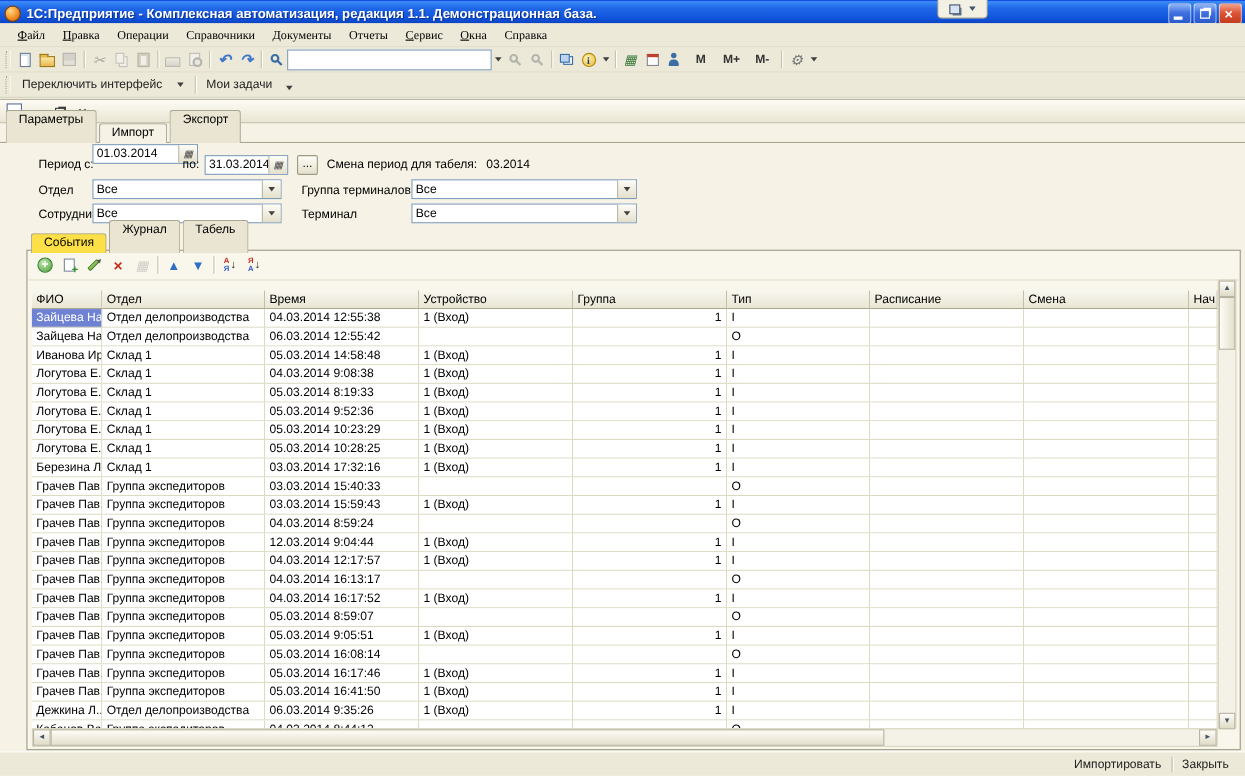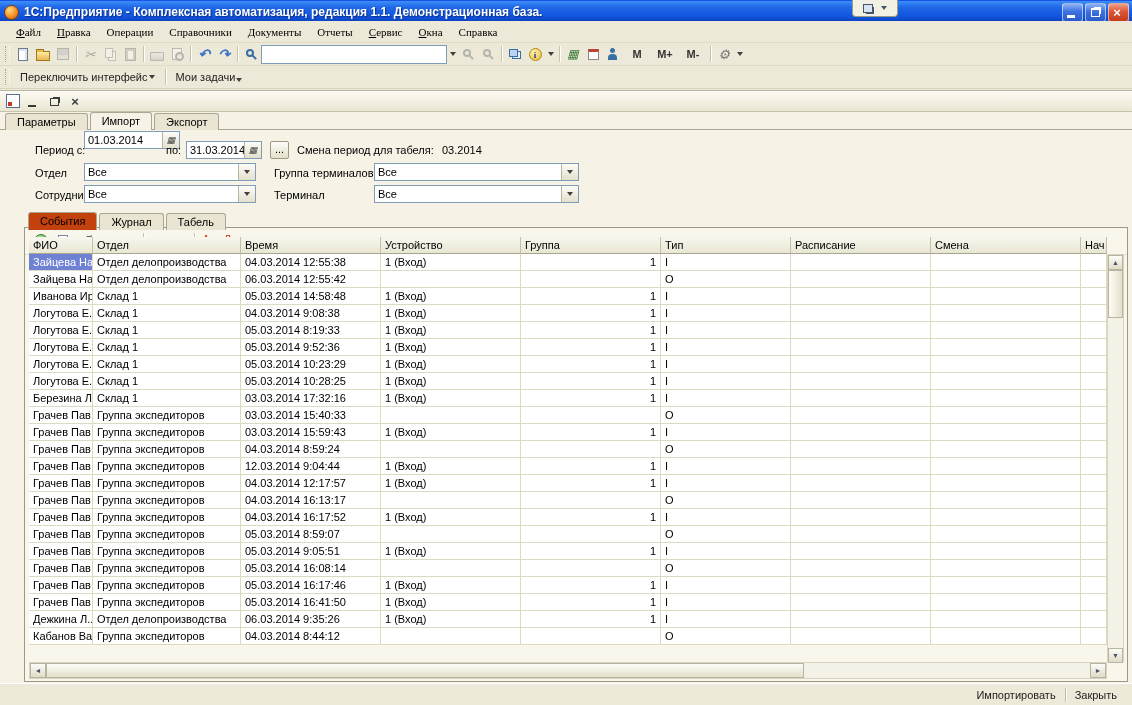--- a/index.html
+++ b/index.html
@@ -57,73 +57,73 @@
   .ic-info{width:13px;height:13px;border-radius:50%;background:radial-gradient(circle at 35% 30%,#FFF2A8,#E8B93E);
     border:1px solid #B08A10;color:#1A3A8A;font:bold 9px/13px "Liberation Serif",serif;text-align:center;}
   .ic-cal{width:11px;height:11px;background:#fff;border:1px solid #888;border-top:3px solid #C04030;}
   .ic-user{width:12px;height:13px;position:relative;}
   .ic-user::before{content:"";position:absolute;left:3px;top:0;width:5px;height:5px;border-radius:50%;background:#3A6EA5;}
   .ic-user::after{content:"";position:absolute;left:1px;top:6px;width:9px;height:6px;border-radius:4px 4px 0 0;background:#3A6EA5;}
   .mbtn{font-weight:bold;color:#333;padding:0 4px;font-size:11px;}
   .search{width:178px;height:17px;border:1px solid #7F9DB9;background:#fff;font:11px "Liberation Sans",sans-serif;padding:0 3px;}
   .ddbtn{width:11px;height:17px;display:flex;align-items:center;justify-content:center;}
   .tri{width:0;height:0;border-left:3px solid transparent;border-right:3px solid transparent;border-top:4px solid #404040;}
-  .flatbtn{display:flex;align-items:center;gap:1px;padding:3px 7px;color:#222;}
+  .flatbtn{display:flex;align-items:center;gap:13px;padding:3px 7px;color:#222;}
 
   
   .child{position:absolute;left:0;top:90px;width:1132px;height:593px;background:#F6F3E6;border-top:1px solid #B9B6A3;box-sizing:border-box;}
   .child-title{height:20px;background:linear-gradient(#FDFBF4,#EAE6D3);border-bottom:1px solid #C6C2AC;
     display:flex;align-items:center;padding:0 6px;font-weight:bold;}
   .form-icon{width:12px;height:12px;background:#fff;border:1px solid #5A6B94;position:relative;margin-right:6px;flex:0 0 auto;}
   .form-icon::after{content:"";position:absolute;left:1px;bottom:1px;width:4px;height:4px;background:#C43C28;}
   .child-title .ttl{flex:1;}
   .cbtns{display:flex;gap:8px;color:#3a3a3a;font-weight:bold;align-items:center;padding-right:4px;}
   .cbtn{width:14px;height:13px;position:relative;}
   .cic-min{position:absolute;left:2px;bottom:1px;width:8px;height:2px;background:#3a3a3a;}
   .cic-restore{position:absolute;left:2px;top:3px;width:7px;height:6px;border:1px solid #3a3a3a;box-shadow:2px -2px 0 -1px #3a3a3a;}
   .cic-close{position:absolute;left:1px;top:-1px;font-size:13px;color:#3a3a3a;}
 
   .tabstrip{position:absolute;left:0;top:20px;width:100%;height:19px;display:flex;align-items:flex-end;padding-left:5px;
     border-bottom:1px solid #A9A793;box-sizing:border-box;}
   .tab{background:#E9E5D2;border:1px solid #A9A793;border-bottom:none;border-radius:3px 3px 0 0;
-    padding:2px 11px 2px;margin-right:2px;position:relative;top:1px;}
+    padding:2px 11px 15px;margin-right:2px;position:relative;top:1px;}
   .tab.active{background:#F6F3E6;padding-bottom:3px;font-weight:normal;z-index:2;}
 
   
   .lbl{position:absolute;height:17px;line-height:17px;}
   .field{position:absolute;height:18px;display:flex;border:1px solid #7F9DB9;background:#fff;box-sizing:border-box;}
   .field .val{flex:1;padding:2px 3px 0;white-space:nowrap;overflow:hidden;}
   .sqbtn{width:16px;background:linear-gradient(#FDFCF7,#E4E0CC);border-left:1px solid #B8B4A2;
     display:flex;align-items:center;justify-content:center;}
   .dotsbtn{position:absolute;width:19px;height:18px;background:linear-gradient(#FDFCF7,#E4E0CC);
     border:1px solid #9C9A84;border-radius:2px;text-align:center;line-height:14px;box-sizing:border-box;}
 
   
   .panel{position:absolute;left:24px;top:136px;width:1104px;height:455px;background:#F9F7EC;border:1px solid #9C9A84;box-sizing:border-box;}
   .view-tabs{position:absolute;left:28px;top:119px;height:18px;display:flex;align-items:flex-end;z-index:3;}
   .view-tabs .tab{top:2px;}
-  .view-tabs .tab.active{background:#c2410c;}
+  .view-tabs .tab.active{background:#fde047;}
   .gridbar{height:26px;display:flex;align-items:center;padding-left:5px;border-bottom:1px solid #E2DEC9;}
   .gti{min-width:22px;height:20px;display:flex;align-items:center;justify-content:center;}
   .gti.disabled{opacity:.45;filter:grayscale(80%);}
   .ic-add{width:14px;height:14px;border-radius:50%;background:radial-gradient(circle at 35% 30%,#BFE8A8,#4F9E3F);
     border:1px solid #2F7E2F;color:#fff;font:bold 11px/13px "Liberation Sans",sans-serif;text-align:center;}
   .ic-addcopy{width:10px;height:12px;background:#fff;border:1px solid #7A8A9A;position:relative;}
   .ic-addcopy::after{content:"+";position:absolute;right:-4px;bottom:-5px;color:#2F8E2F;font:bold 10px/10px "Liberation Sans",sans-serif;}
   .ic-pencil{width:12px;height:4px;background:linear-gradient(#AFD87A,#5F9E2F);border:1px solid #3F7E1F;
     transform:rotate(-45deg);border-radius:1px;position:relative;}
   .ic-pencil::after{content:"";position:absolute;right:-4px;top:0;width:0;height:0;
     border-top:2px solid transparent;border-bottom:2px solid transparent;border-left:4px solid #555;}
   .sorti{display:flex;align-items:center;}
   .sorti .letters{display:flex;flex-direction:column;font:bold 7px/7px "Liberation Sans",sans-serif;}
   .sorti .letters b:first-child{color:#C42B1C;} .sorti .letters b:last-child{color:#2D5FC4;}
   .sorti .ar{color:#222;font-size:10px;margin-left:1px;}
 
   
-  .grid{position:absolute;left:4px;top:9px;width:1078px;}
+  .grid{position:absolute;left:4px;top:36px;width:1078px;}
   .trow,.thead{display:grid;grid-template-columns:64px 148px 140px 140px 140px 130px 140px 150px 26px;}
   .thead .hc{height:17px;line-height:16px;padding:0 4px;background:linear-gradient(#F8F7EF,#E9E6D3);
     border-right:1px solid #C2BFA8;border-bottom:1px solid #A9A68F;white-space:nowrap;overflow:hidden;box-sizing:border-box;}
   .tc{height:17px;line-height:16px;padding:0 4px;background:#fff;border-right:1px solid #DCDAC0;border-bottom:1px solid #DCDAC0;
     white-space:nowrap;overflow:hidden;box-sizing:border-box;}
   .tc.num{text-align:right;}
   .tc.sel{background:#6E81D2;color:#fff;}
   .vscroll{position:absolute;right:3px;top:26px;width:17px;height:408px;background:#F4F2E6;border:1px solid #D8D4C0;box-sizing:border-box;}
   .hscroll{position:absolute;left:4px;top:434px;width:1078px;height:17px;background:#F4F2E6;display:flex;border:1px solid #D8D4C0;box-sizing:border-box;}
   .sbtn{width:16px;height:100%;background:linear-gradient(#FDFCF7,#E0DCC8);border:1px solid #B8B4A2;

